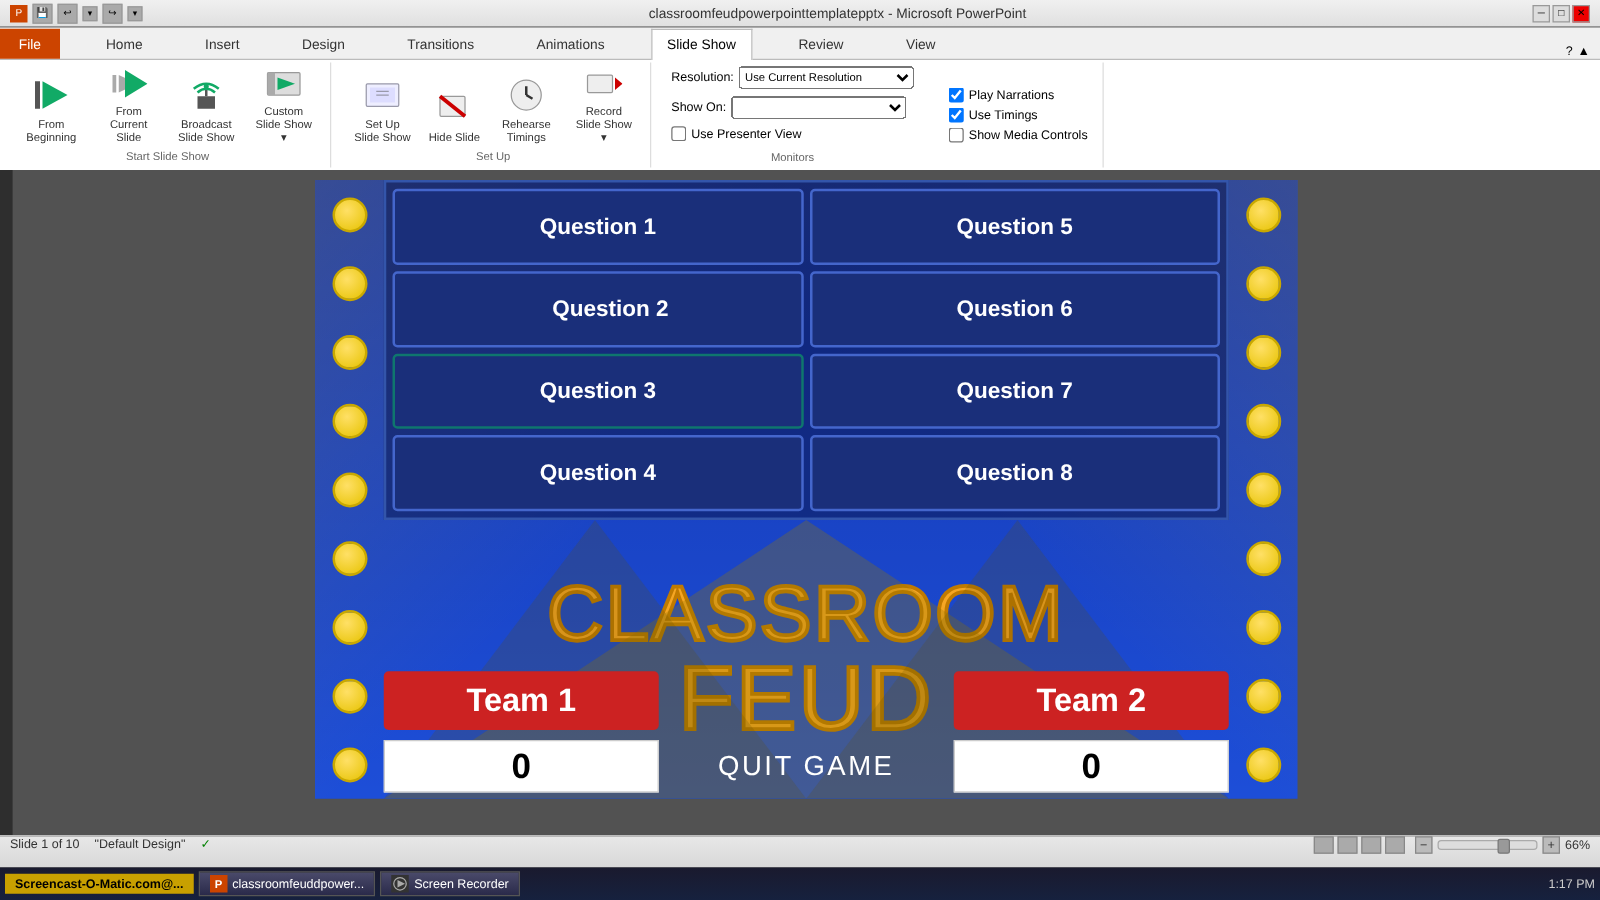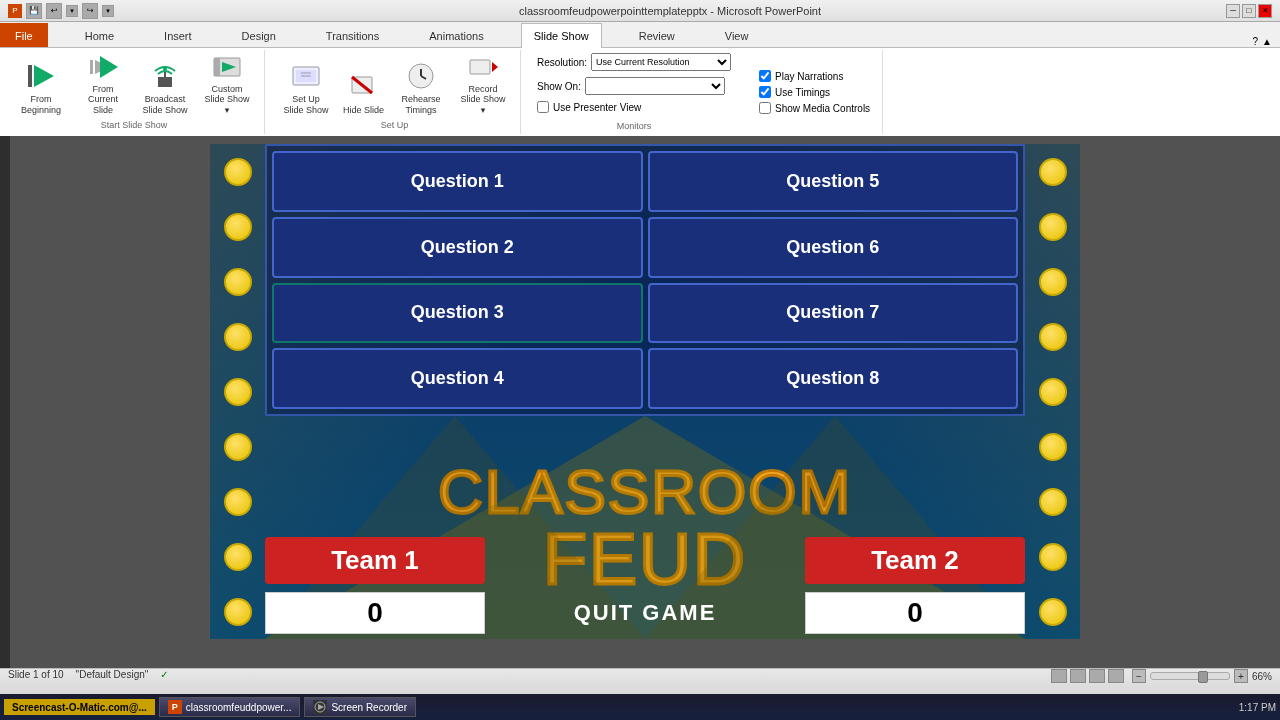--- a/index.html
+++ b/index.html
@@ -135,23 +135,23 @@
     .slide-canvas-wrapper {
       flex: 1;
       background: #525252;
       display: flex;
       align-items: flex-start;
       justify-content: center;
       padding: 8px;
       overflow: hidden;
     }
     .slide-canvas {
-      width: 870px;
+      width: 786px;
       height: 495px;
-      background: #0c4a6e;
+      background: #1d4ed8;
       position: relative;
       overflow: hidden;
     }
 
     
     .side-circles {
       position: absolute;
       top: 0;
       bottom: 0;
       width: 55px;
@@ -208,21 +208,21 @@
       display: flex;
       align-items: center;
       justify-content: center;
       font-size: 28px;
       font-weight: bold;
       color: #000;
     }
     .quit-btn {
       color: white;
       font-size: 22px;
-      font-weight: bold;
+      font-weight: normal;
       cursor: pointer;
       letter-spacing: 2px;
     }
 
     
     .status-bar {
       height: 26px;
       background: linear-gradient(to bottom, #e8e8e8, #d8d8d8);
       border-top: 1px solid #bbb;
       display: flex;

